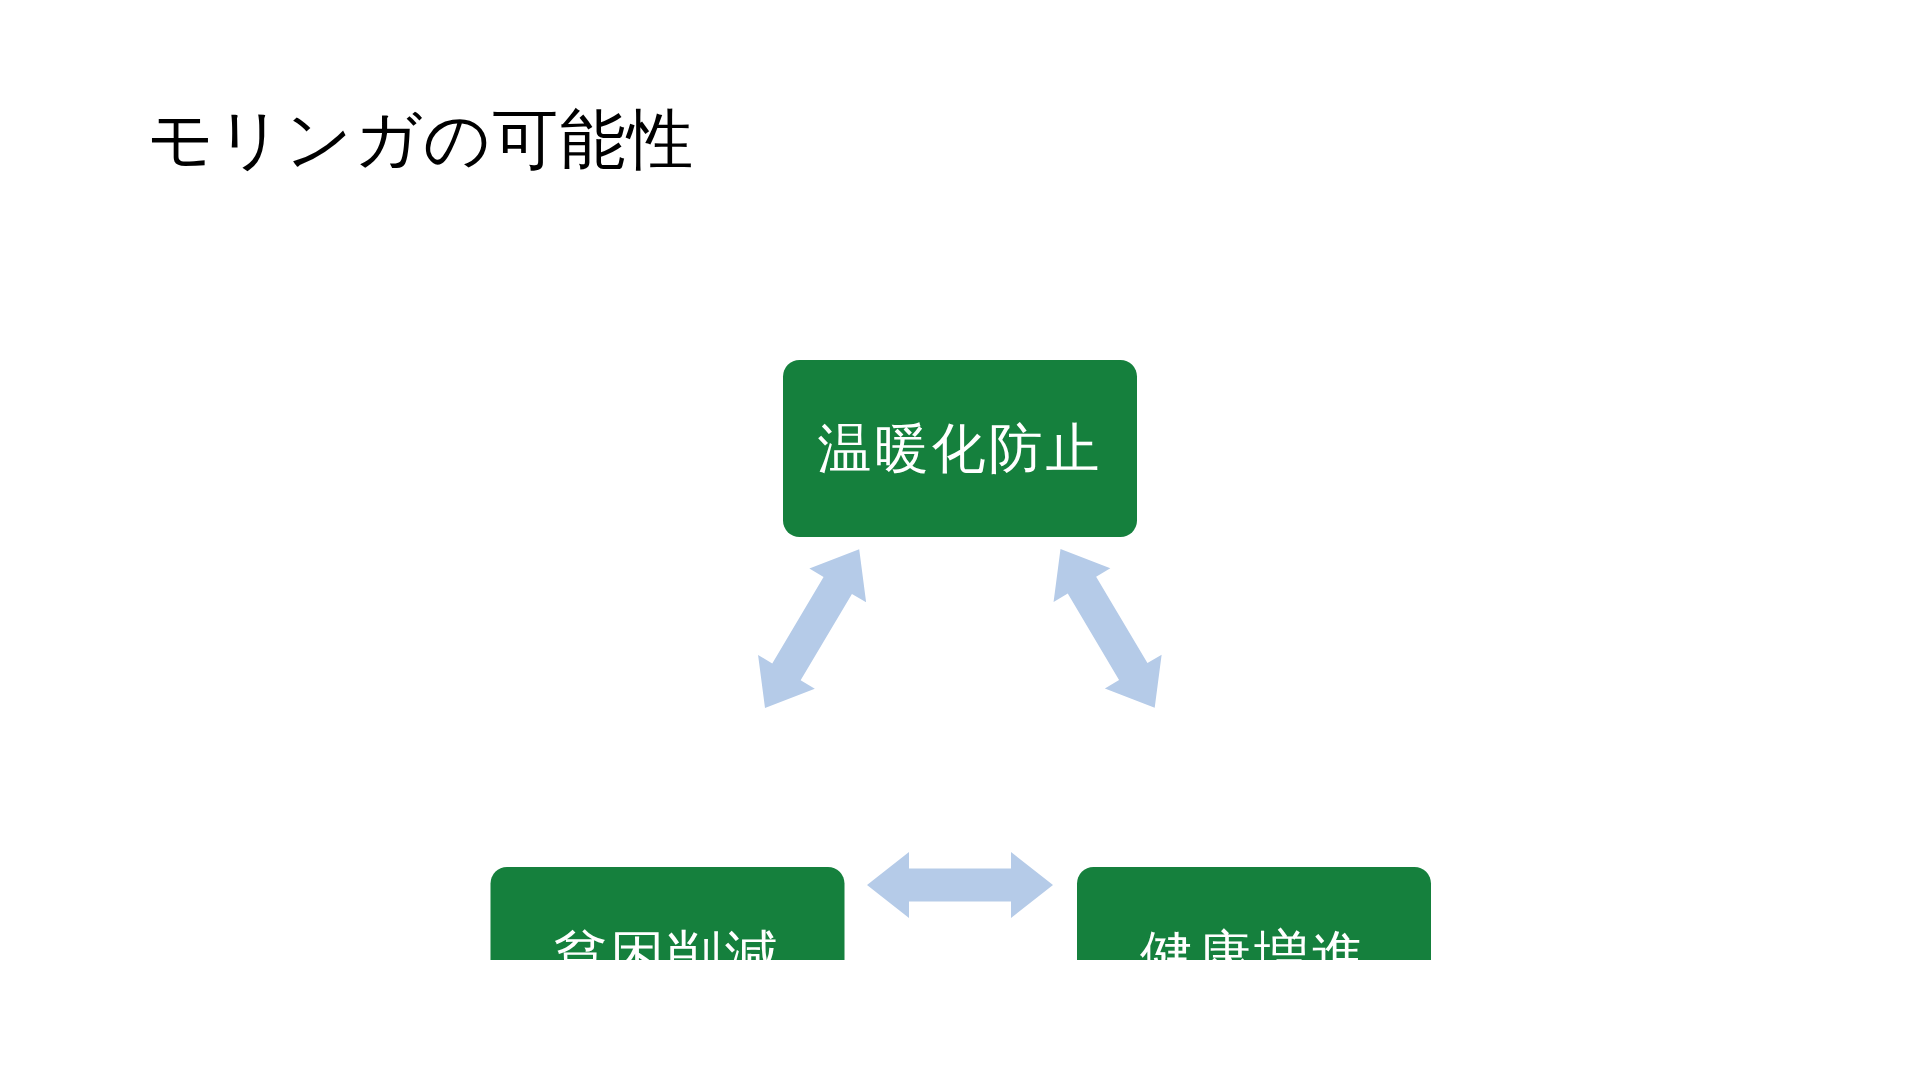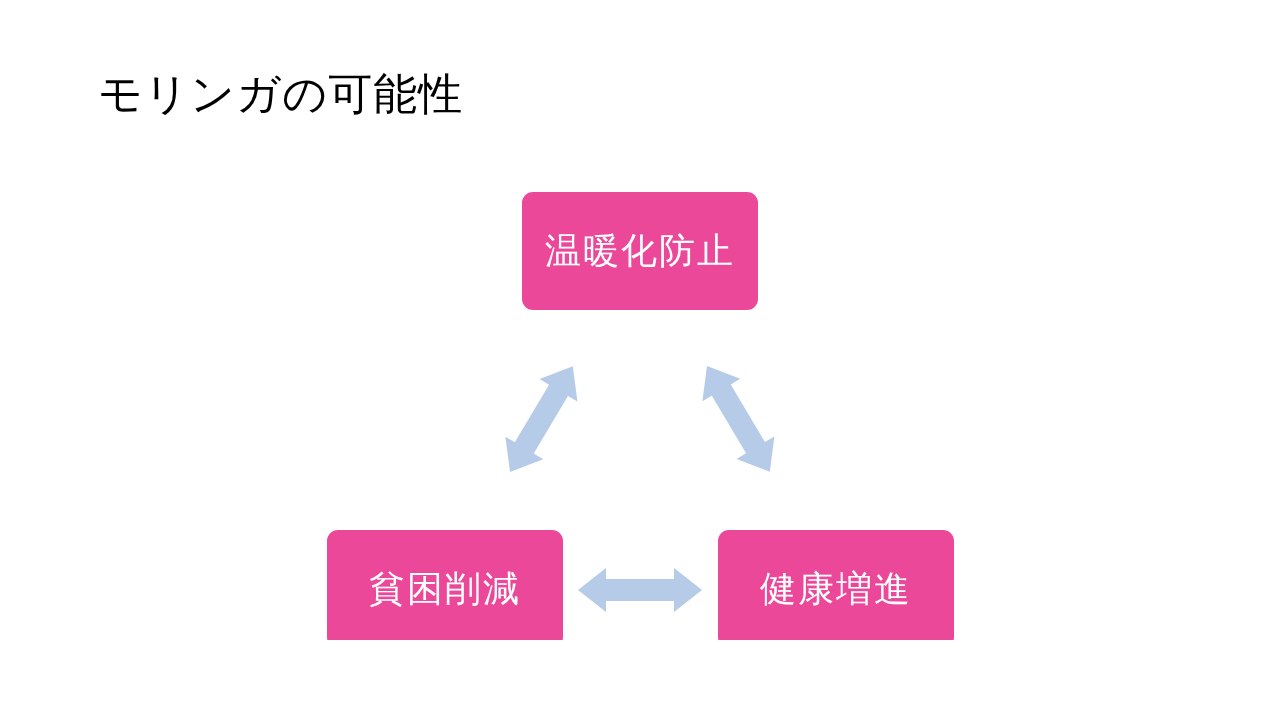--- a/index.html
+++ b/index.html
@@ -22,25 +22,26 @@
     font-size: 44px;
     line-height: 1.2;
     color: #000000;
     letter-spacing: 1px;
     white-space: nowrap;
   }
   .node {
     position: absolute;
     width: 236px;
     height: 118px;
-    background: #ec4899;
+    background: #15803d;
     border-radius: 11px;
     display: flex;
     align-items: center;
     justify-content: center;
+    margin-top: 48px;
   }
   .node-label {
     color: #FFFFFF;
     font-size: 36px;
     letter-spacing: 2px;
     white-space: nowrap;
   }
   .node-top { left: 522px; top: 192px; }
   .node-bottom-left { left: 327px; top: 530px; }
   .node-bottom-right { left: 718px; top: 530px; }

